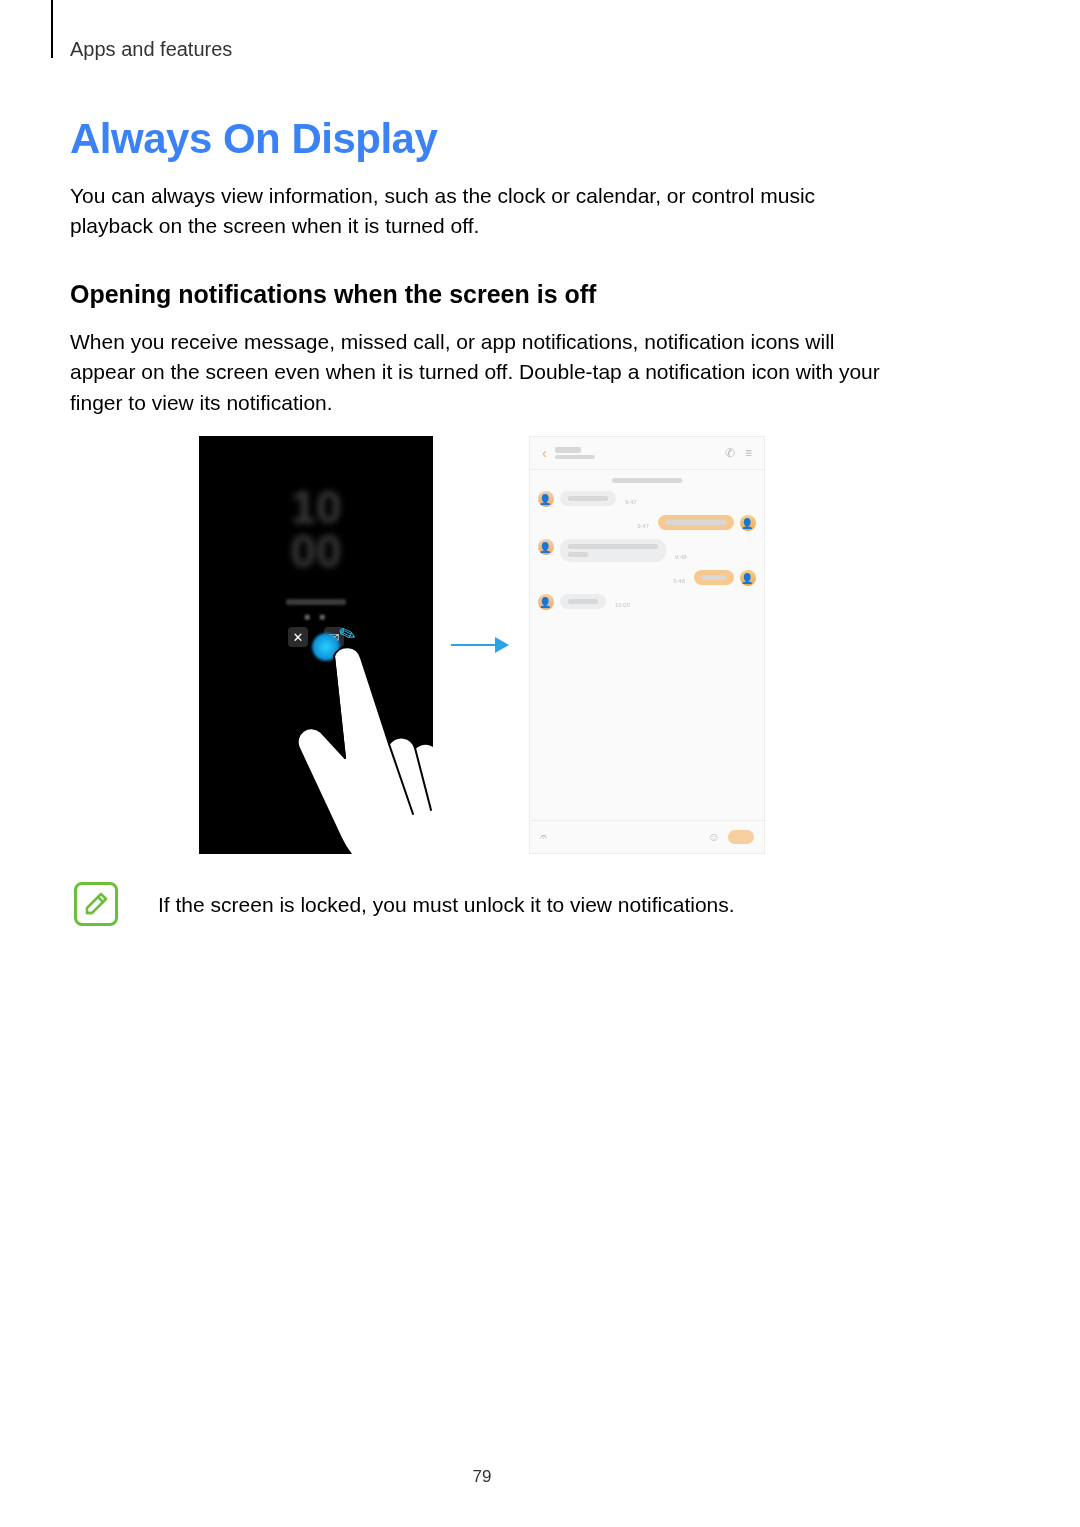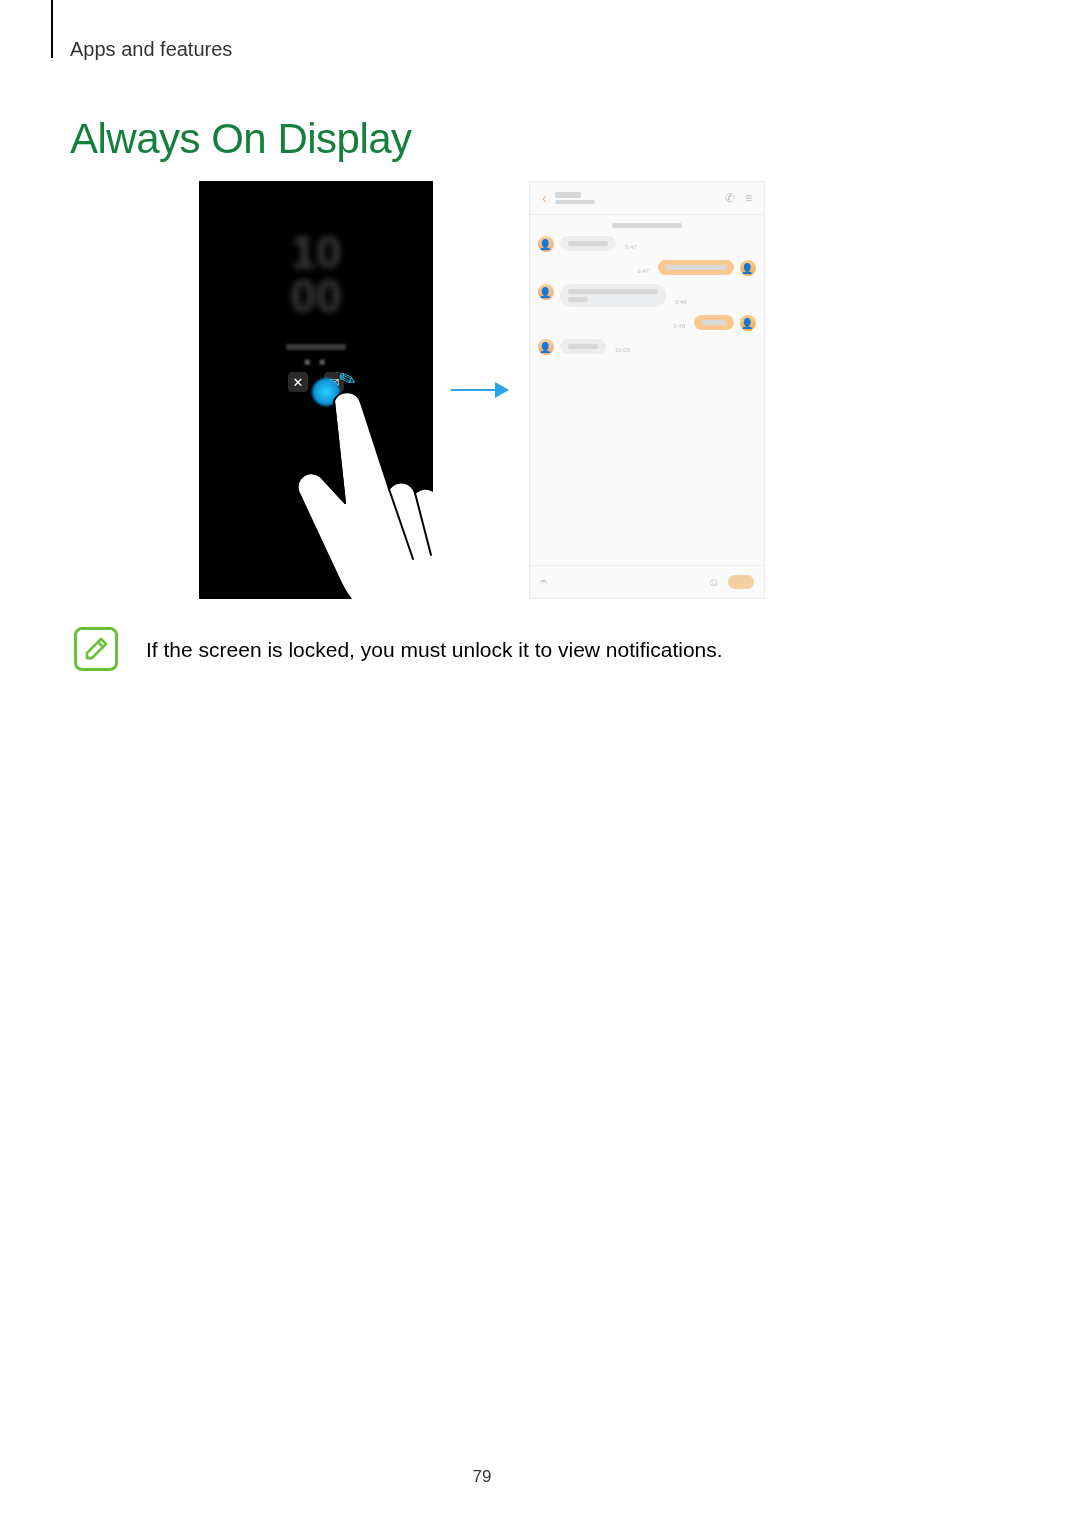--- a/index.html
+++ b/index.html
@@ -1,21 +1,21 @@
 <!DOCTYPE html>
 <html><head>
 <meta charset="utf-8">
 <style>
   * { box-sizing: border-box; margin: 0; padding: 0; }
   html, body { width: 1080px; height: 1527px; background: #fff; font-family: "Segoe UI", Arial, sans-serif; color: #000; }
   .page { position: relative; width: 964px; height: 1527px; padding: 30px 70px 0 70px; }
   .side-rule { position: absolute; left: 51px; top: 0; width: 2px; height: 58px; background: #000; }
   .header-label { position: absolute; left: 70px; top: 38px; font-size: 20px; color: #333; }
   .content { margin-top: 85px; }
-  h1.title { color: #15803d; font-size: 42px; font-weight: 400; margin-bottom: 18px; letter-spacing: -0.5px; }
+  h1.title { color: #3b82f6; font-size: 42px; font-weight: 700; margin-bottom: 18px; letter-spacing: -0.5px; }
   p.body { font-size: 21px; line-height: 1.45; margin-bottom: 10px; color: #000; }
   h2.sub { font-size: 25px; font-weight: 700; margin-top: 38px; margin-bottom: 18px; color: #000; }
   .figure-row { display: flex; align-items: center; justify-content: center; gap: 18px; margin-top: 18px; }
   
   .phone-dark { position: relative; width: 234px; height: 418px; background: #000; overflow: hidden; }
   .blur-time { position: absolute; top: 50px; left: 50%; transform: translateX(-50%); text-align: center; color: #3a3a3a; font-weight: 700; filter: blur(3px); line-height: 0.95; font-size: 46px; }
   .blur-date { position: absolute; top: 160px; left: 50%; transform: translateX(-50%); color: #3a3a3a; font-size: 10px; filter: blur(1px); white-space: nowrap; }
   .blur-dots { position: absolute; top: 175px; left: 50%; transform: translateX(-50%); color: #666; font-size: 10px; filter: blur(1px); letter-spacing: 3px; }
   .aod-icons { position: absolute; top: 191px; left: 50%; transform: translateX(-50%); display: flex; gap: 16px; align-items: center; }
   .aod-ic { width: 20px; height: 20px; border-radius: 4px; display: flex; align-items: center; justify-content: center; font-size: 13px; color: #fff; }
@@ -48,34 +48,37 @@
   .bubble.me { background: #f7c990; }
   .msg-row.right { justify-content: flex-end; }
   .ts { font-size: 6px; color: #c4c4c4; align-self: flex-end; padding: 0 3px 2px 3px; }
   .msg-input { position: absolute; bottom: 0; left: 0; right: 0; display: flex; align-items: center; padding: 8px 10px; border-top: 1px solid #eee; gap: 8px; }
   .clip-ic { color: #bdbdbd; font-size: 13px; }
   .input-ph { flex: 1; }
   .input-ph .ph-text { width: 60px; height: 6px; }
   .smile-ic { color: #bdbdbd; font-size: 12px; }
   .send-btn { background: #f6cfa0; border-radius: 10px; width: 26px; height: 14px; }
   
-  .note-row { display: flex; align-items: flex-start; gap: 28px; margin-top: 28px; margin-left: 4px; }
+  .note-row { display: flex; align-items: flex-start; gap: 40px; margin-top: 28px; margin-left: 4px; }
   .note-icon { width: 44px; height: 44px; border: 3px solid #6bbf3a; border-radius: 8px; display: flex; align-items: center; justify-content: center; color: #6bbf3a; font-size: 26px; flex-shrink: 0; }
   .note-text { font-size: 21px; line-height: 1.45; padding-top: 8px; }
   .page-num { position: absolute; bottom: 40px; left: 50%; transform: translateX(-50%); font-size: 17px; color: #333; }
 </style>
 </head>
 <body>
 
 <div class="page">
   <div class="side-rule"></div>
   <div class="header-label">Apps and features</div>
 
   <div class="content">
     <h1 class="title">Always On Display</h1>
+    <p class="body">You can always view information, such as the clock or calendar, or control music playback on the screen when it is turned off.</p>
+    <h2 class="sub">Opening notifications when the screen is off</h2>
+    <p class="body">When you receive message, missed call, or app notifications, notification icons will appear on the screen even when it is turned off. Double-tap a notification icon with your finger to view its notification.</p>
 
     <div class="figure-row">
 
       <div class="phone-dark">
         <div class="blur-time">
           <div>10</div>
           <div>00</div>
         </div>
         <div class="blur-date">
           <span class="ph-text" style="display:inline-block;width:60px;height:6px;background:#3a3a3a;"></span>

